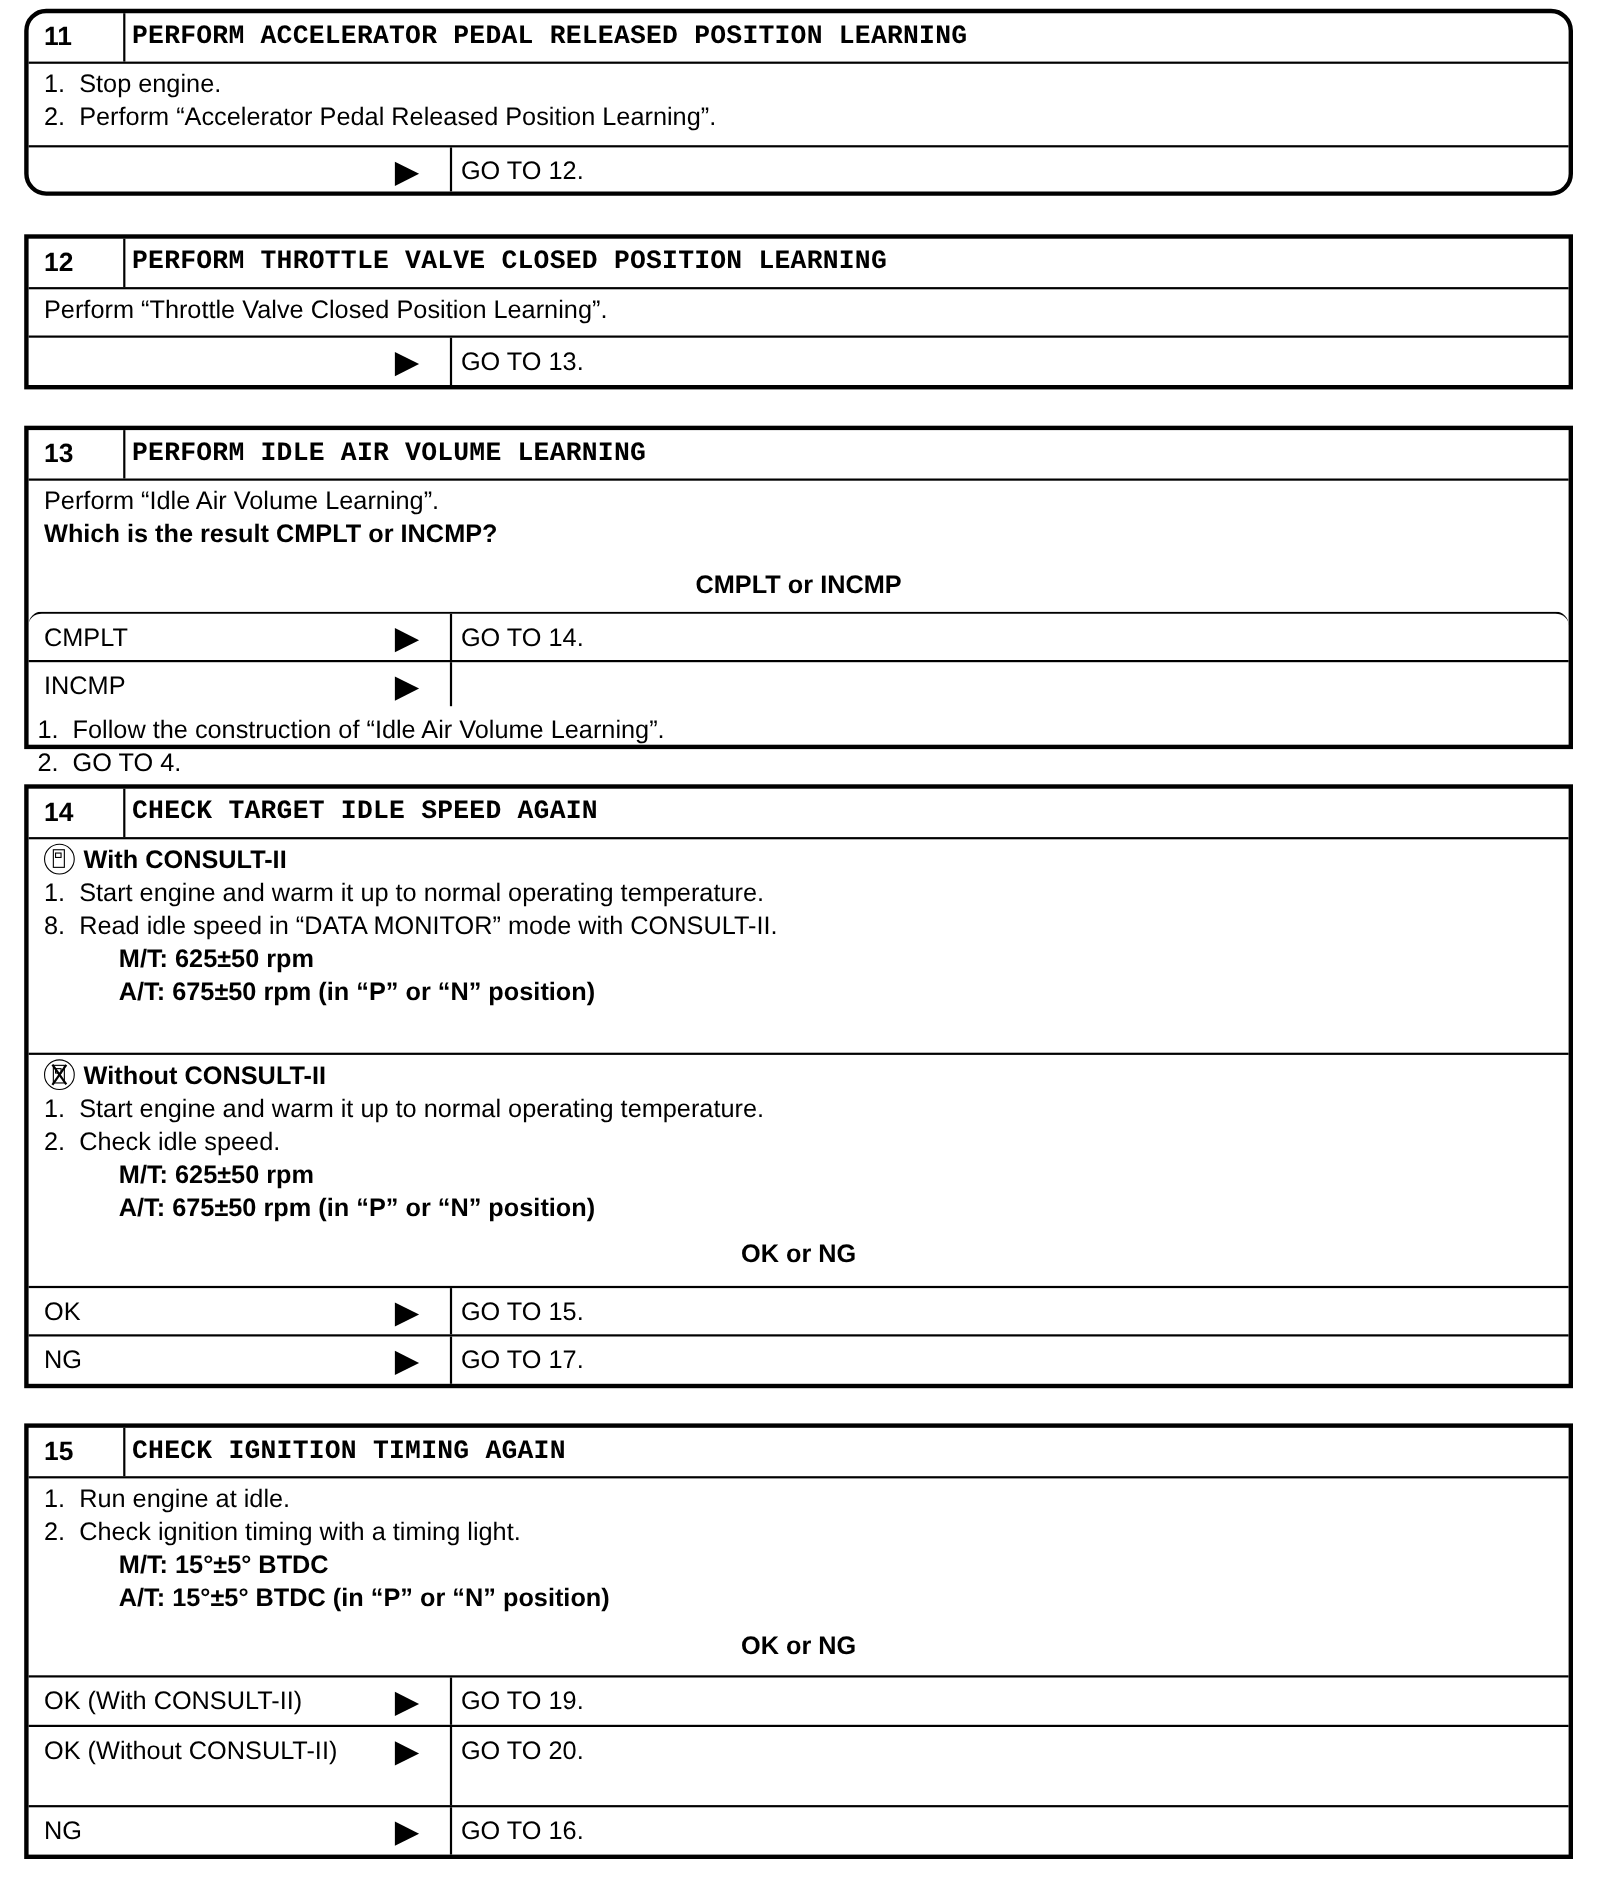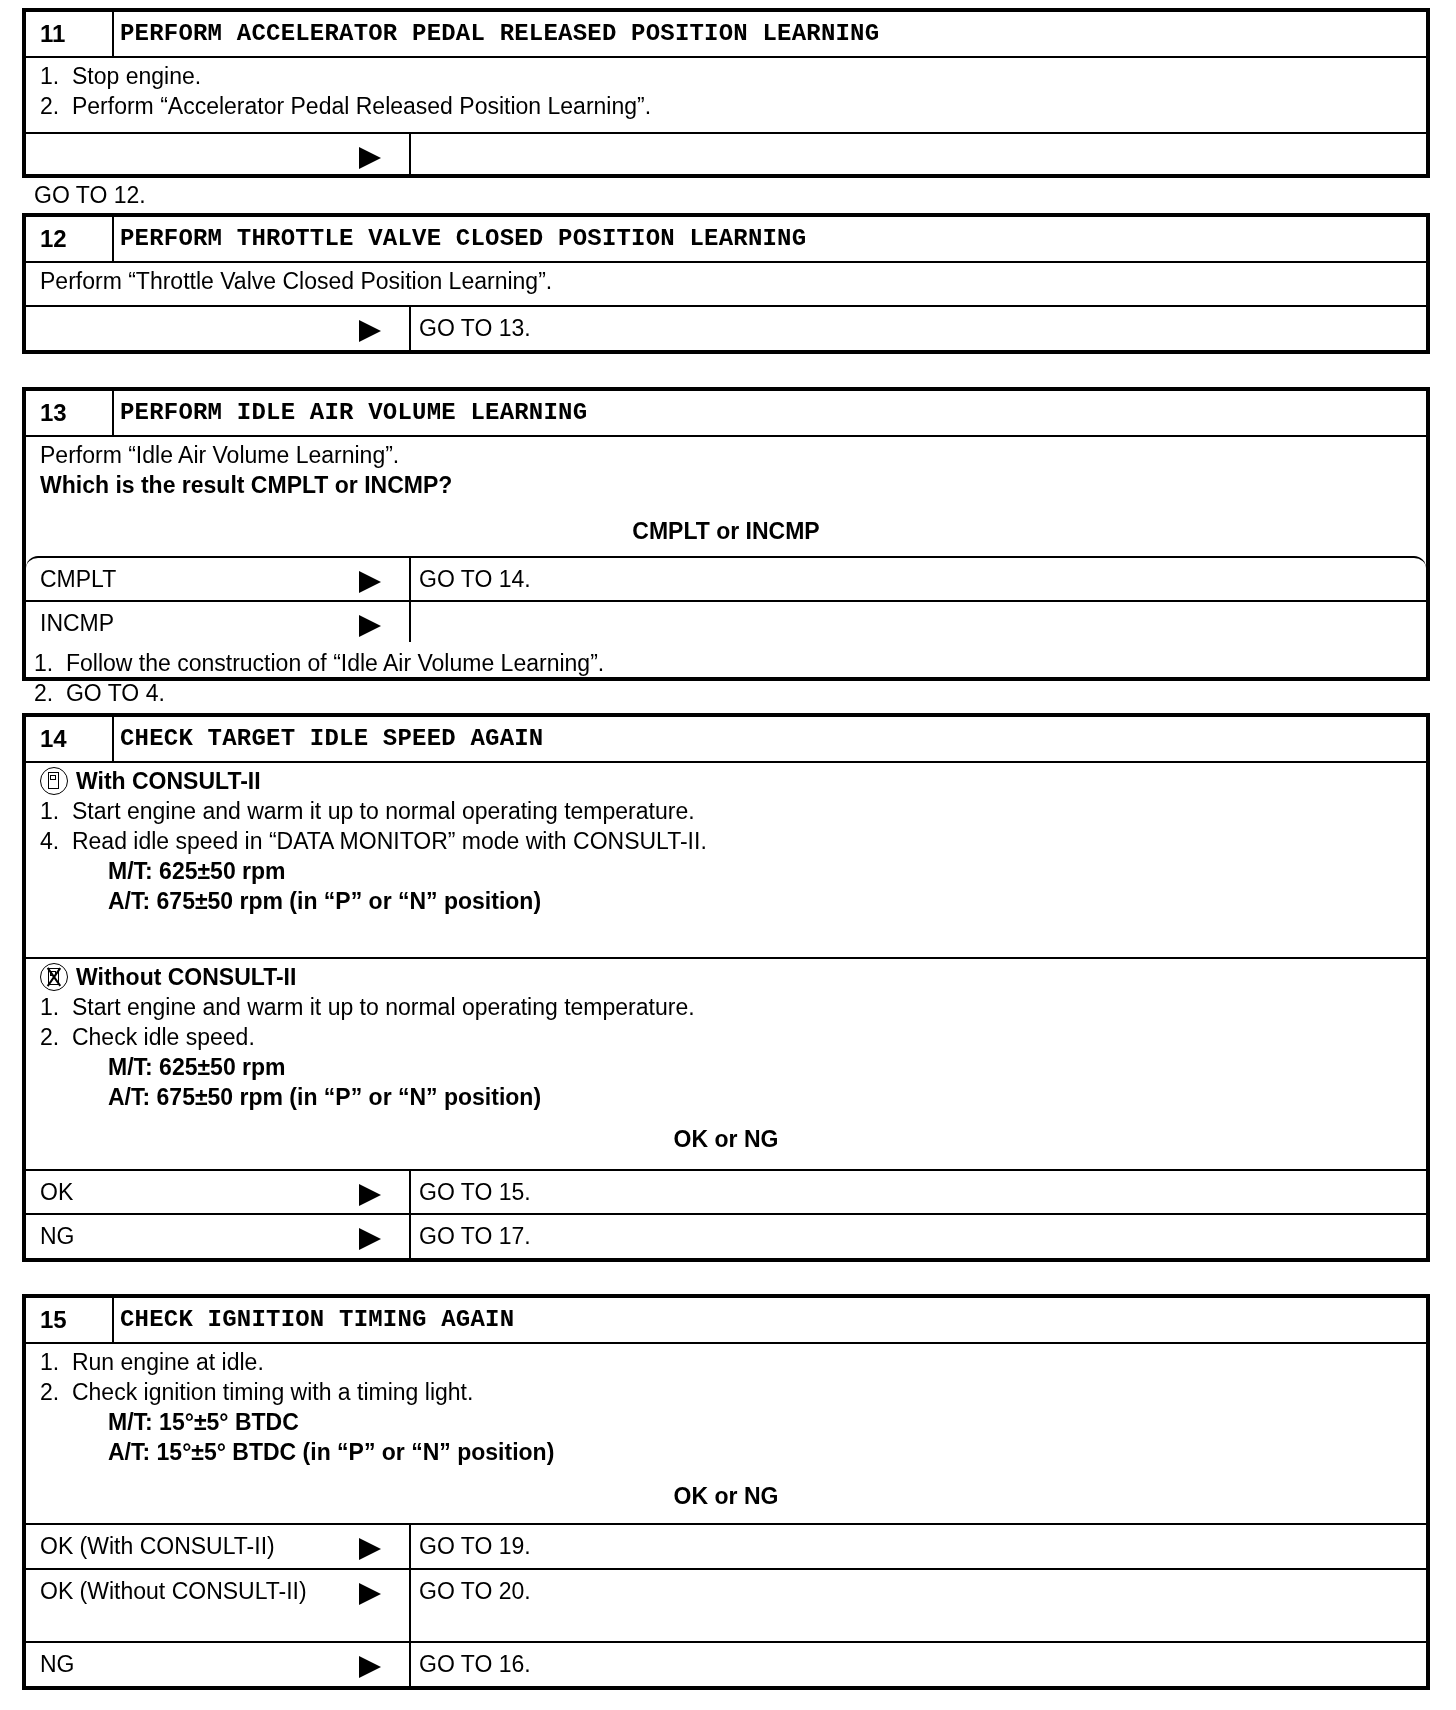--- a/index.html
+++ b/index.html
@@ -49,30 +49,30 @@
   }
   .icon-circle .x1, .icon-circle .x2 {
     position: absolute; left: 12px; top: 2px; width: 1.5px; height: 22px; background: #000;
   }
   .icon-circle .x1 { transform: rotate(35deg); }
   .icon-circle .x2 { transform: rotate(-35deg); }
 </style>
 </head>
 <body>
 
-<div class="tbl" style="top:8px;">
+<div class="tbl" style="top:8px;border-radius:20px;">
   <div class="row hdr">
     <div class="num">11</div>
     <div class="title">PERFORM ACCELERATOR PEDAL RELEASED POSITION LEARNING</div>
   </div>
   <div class="row body" style="height:76px;">
     <div class="line">1.  Stop engine.</div>
     <div class="line">2.  Perform “Accelerator Pedal Released Position Learning”.</div>
   </div>
-  <div class="row res" style="height:32px;flex-direction:column;">
+  <div class="row res" style="height:32px;">
     <div class="lbl"><span class="text"></span><span class="arrow"></span></div>
     <div class="go">GO TO 12.</div>
   </div>
 </div>
 
 <div class="tbl" style="top:213px;">
   <div class="row hdr">
     <div class="num">12</div>
     <div class="title">PERFORM THROTTLE VALVE CLOSED POSITION LEARNING</div>
   </div>
@@ -114,21 +114,21 @@
     <div class="title">CHECK TARGET IDLE SPEED AGAIN</div>
   </div>
   <div class="row body" style="height:196px;">
     <div class="sub">
       <span class="icon-circle">
           <span class="dev"></span>
         </span>
       <span>With CONSULT-II</span>
     </div>
     <div class="line">1.  Start engine and warm it up to normal operating temperature.</div>
-    <div class="line">4.  Read idle speed in “DATA MONITOR” mode with CONSULT-II.</div>
+    <div class="line">8.  Read idle speed in “DATA MONITOR” mode with CONSULT-II.</div>
     <div class="line spec">M/T: 625±50 rpm</div>
     <div class="line spec">A/T: 675±50 rpm (in “P” or “N” position)</div>
   </div>
   <div class="row body" style="height:212px;">
     <div class="sub">
       <span class="icon-circle">
           <span class="dev"></span>
           <span class="x1"></span>
           <span class="x2"></span>
         </span>

